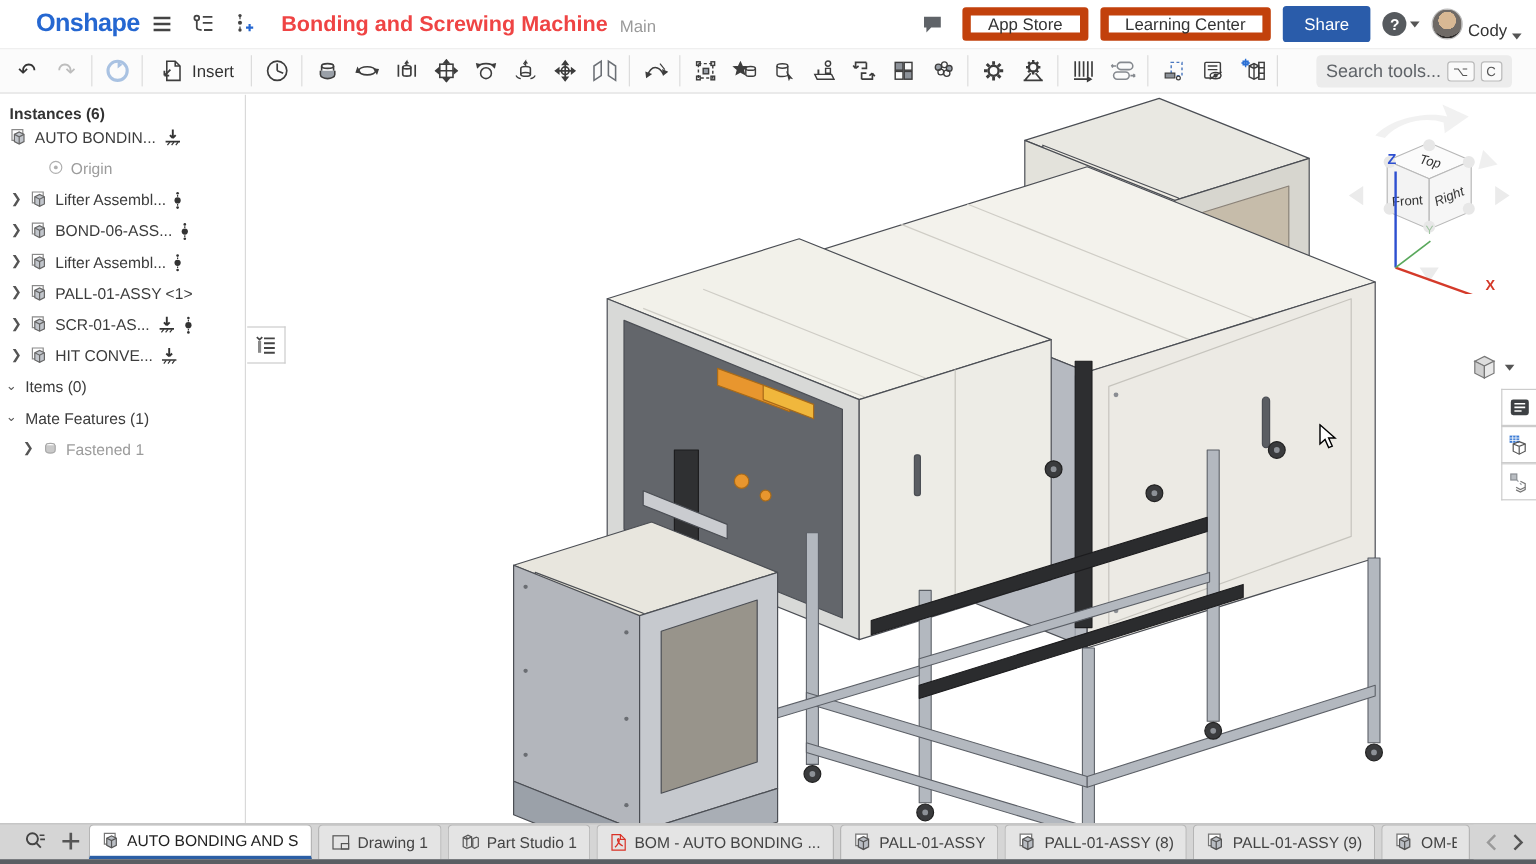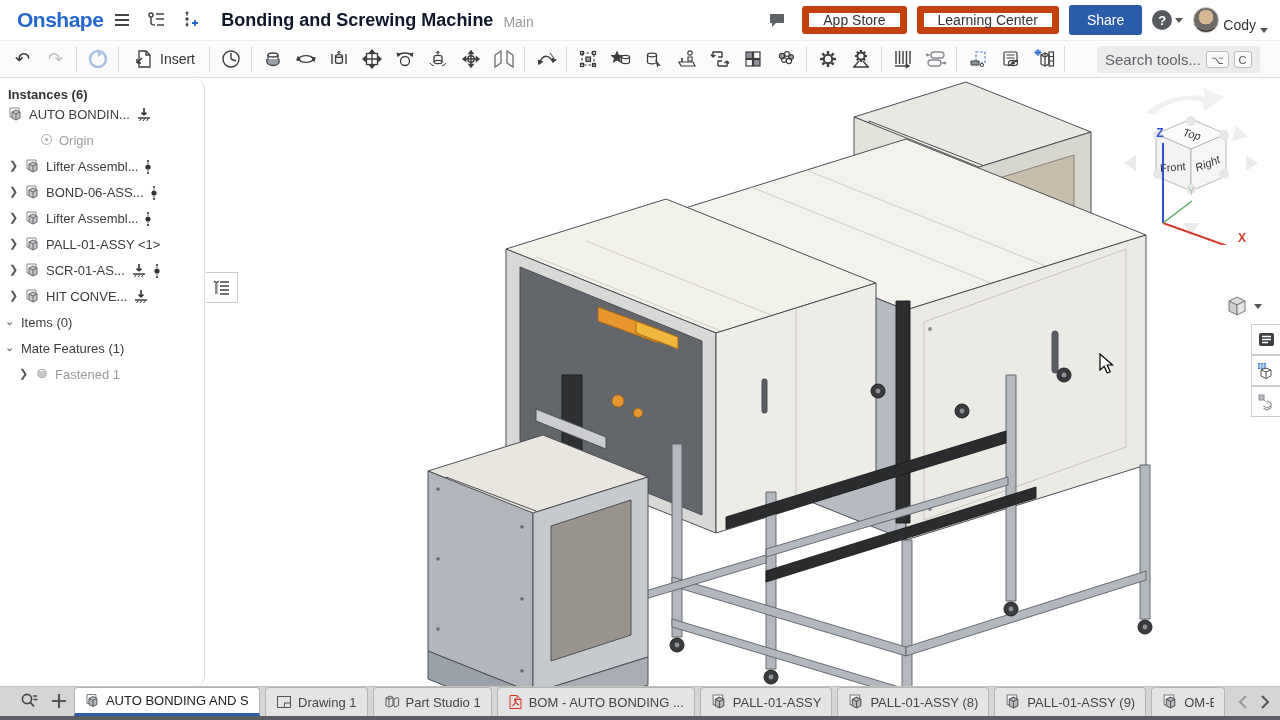--- a/index.html
+++ b/index.html
@@ -1,24 +1,24 @@
 <!DOCTYPE html>
 <html><head>
 <meta charset="utf-8">
 <style>
   * { margin:0; padding:0; box-sizing:border-box; }
   html,body { width:1280px; height:720px; overflow:hidden; }
   body { font-family:"Liberation Sans", sans-serif; background:#fff; position:relative; }
   #app { position:absolute; inset:0; width:1280px; height:720px; background:#fff; }
 
   
-  .header { position:absolute; top:0; left:3px; right:0; height:40px; background:#fff; display:flex; align-items:center; }
+  .header { position:absolute; top:0; left:16px; right:0; height:40px; background:#fff; display:flex; align-items:center; }
   .logo { font-size:21px; font-weight:bold; color:#2567d1; margin-left:14px; letter-spacing:-0.5px; }
   .hicon { width:30px; height:30px; display:flex; align-items:center; justify-content:center; color:#4a4a4a; cursor:pointer; margin-left:4px; }
-  .doc-title { font-size:18px; font-weight:bold; color:#0f172a; margin-left:16px; white-space:nowrap; }
+  .doc-title { font-size:18px; font-weight:bold; color:#ef4444; margin-left:16px; white-space:nowrap; }
   .workspace { font-size:14px; color:#9a9a9a; margin-left:10px; margin-top:3px; }
   .hdr-right { margin-left:auto; display:flex; align-items:center; margin-right:12px; gap:10px; }
   .hdr-btn { height:28px; padding:0 14px; border:7px solid #c2410c; border-radius:3px; background:#fff; font-size:14px; color:#333; display:flex; align-items:center; cursor:pointer; }
   .share-btn { height:30px; padding:0 18px; border-radius:3px; background:#2a5caa; color:#fff; font-size:14px; display:flex; align-items:center; cursor:pointer; }
   .help-wrap { display:flex; align-items:center; gap:3px; cursor:pointer; }
   .help-circle { width:20px; height:20px; border-radius:50%; background:#565a5e; color:#fff; font-size:13px; font-weight:bold; display:flex; align-items:center; justify-content:center; }
   .caret { width:0; height:0; border-left:4px solid transparent; border-right:4px solid transparent; border-top:5px solid #555; }
   .avatar { width:26px; height:26px; border-radius:50%; background:radial-gradient(circle at 50% 38%, #d8b894 0 38%, #6f6a66 39% 70%, #2e2c2b 71%); border:1px solid #bbb; }
   .user-name { font-size:14px; color:#333; display:flex; align-items:flex-end; gap:4px; cursor:pointer; }
 
@@ -28,21 +28,21 @@
   .ticon svg { display:block; }
   .tsep { width:1px; height:26px; background:#dcdcdc; margin:0 4px; flex:0 0 auto; }
   .insert-btn { display:flex; align-items:center; gap:7px; height:30px; padding:0 10px; font-size:14px; color:#333; cursor:pointer; flex:0 0 auto; }
   .uglyph { font-size:18px; line-height:1; color:#333; }
   .uglyph.dim { color:#bdbdbd; }
   .search-tools { height:27px; background:#ececec; border-radius:4px; display:flex; align-items:center; padding:0 8px; gap:5px; margin-left:28px; cursor:text; flex:0 0 auto; }
   .search-tools .ph { font-size:15px; color:#5f6368; }
   .key { border:1px solid #b9b9b9; background:#fafafa; border-radius:3px; font-size:11px; color:#555; padding:0 4px; height:17px; line-height:16px; }
 
   
-  .sidebar { position:absolute; top:79px; left:0; width:205px; bottom:34px; background:#fff; border-right:1px solid #d9d9d9; font-size:13px; color:#3c3c3c;border-radius:10px; }
+  .sidebar { position:absolute; top:79px; left:0; width:205px; bottom:34px; background:#fff; border-right:1px solid #d9d9d9; font-size:13px; color:#3c3c3c; }
   .sb-header { height:26px; display:flex; align-items:center; padding-left:8px; font-weight:bold; color:#333; margin-top:2px; }
   .sb-row { height:26px; display:flex; align-items:flex-start; gap:6px; padding-left:8px; cursor:pointer; white-space:nowrap; }
   .sb-row .chev { width:11px; text-align:center; color:#555; font-size:11px; flex:0 0 auto; }
   .sb-row.muted, .sb-row.muted .lbl { color:#9c9c9c; }
   .lbl { overflow:hidden; text-overflow:clip; }
   .flyout-toggle { position:absolute; top:272px; left:206px; width:32px; height:31px; background:#fff; border:1px solid #ccc; border-left:none; display:flex; align-items:center; justify-content:center; cursor:pointer; z-index:5; }
 
   
   .viewport { position:absolute; top:79px; left:206px; right:0; bottom:34px; background:#fff; overflow:hidden; }
   .model-svg { position:absolute; left:0; top:0; }

